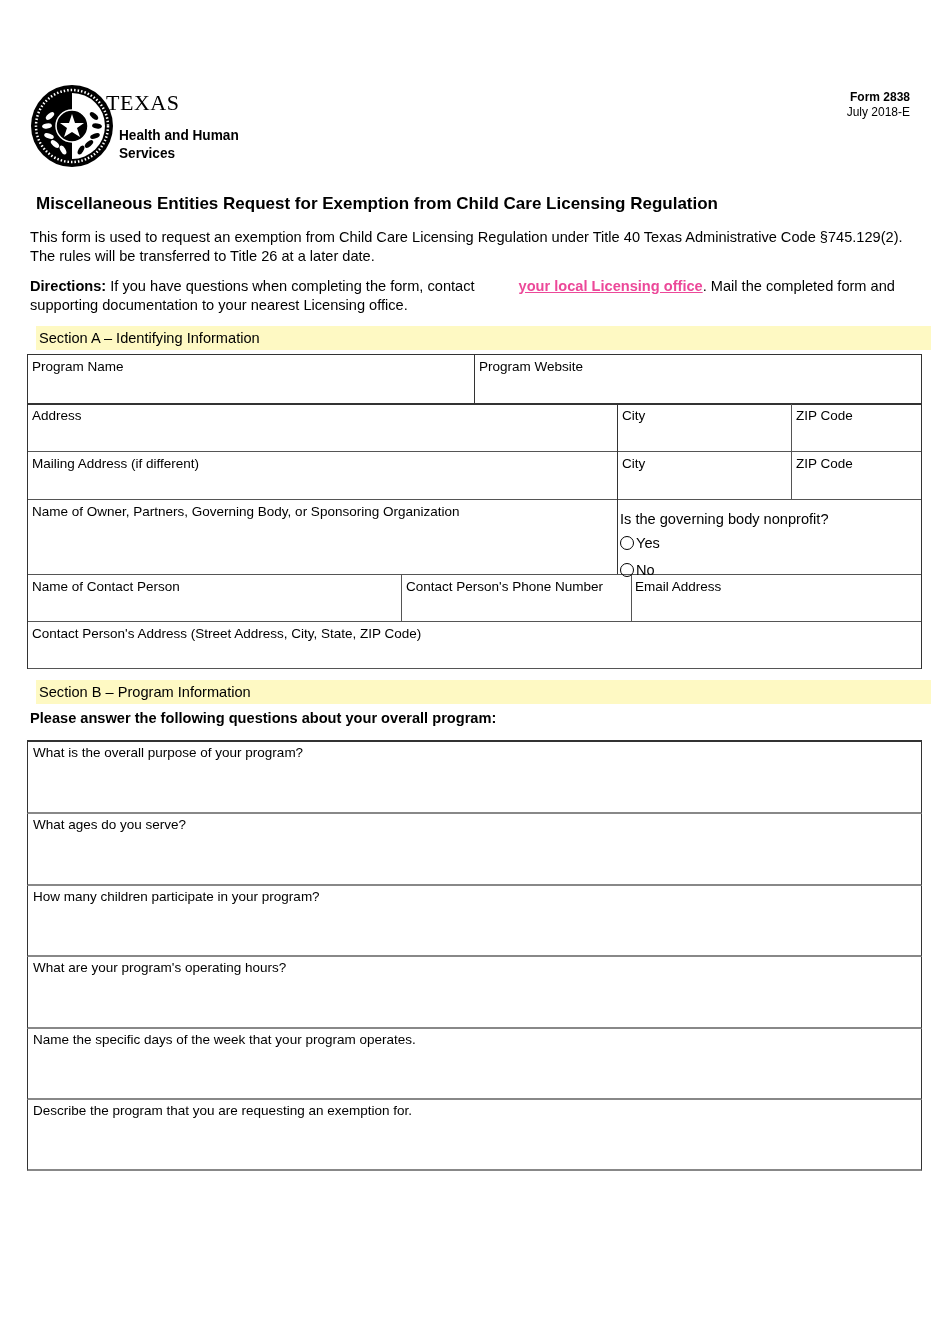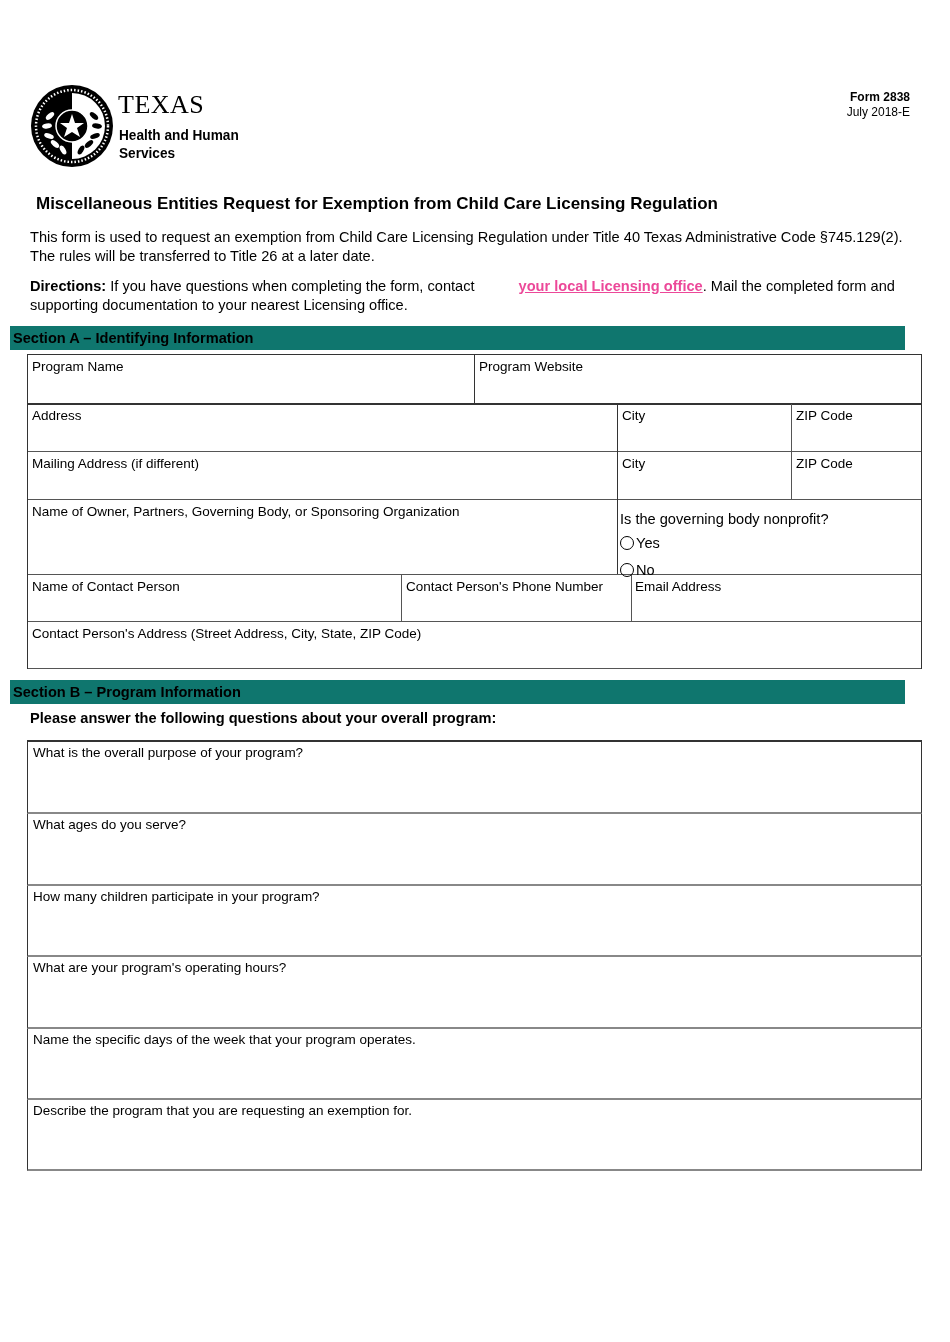--- a/index.html
+++ b/index.html
@@ -2,30 +2,30 @@
 <html><head>
   <meta charset="utf-8">
   <style>
     html, body { margin: 0; padding: 0; background: #ffffff; }
     body {
       width: 950px; height: 1342px; position: relative; overflow: hidden;
       font-family: "Liberation Sans", sans-serif; color: #000;
     }
     .logo { position: absolute; left: 30px; top: 84px; width: 220px; height: 86px; }
     .seal { position: absolute; left: 0; top: 0; width: 84px; height: 84px; }
-    .logo-texas { position: absolute; left: 88px; top: 8px; font-family: "Liberation Serif", serif; font-size: 26px; letter-spacing: 0.5px; line-height: 1; }
+    .logo-texas { position: absolute; left: 76px; top: 8px; font-family: "Liberation Serif", serif; font-size: 22px; letter-spacing: 0.5px; line-height: 1; }
     .logo-sub { position: absolute; left: 89px; top: 42px; font-family: "Liberation Sans", sans-serif; font-weight: bold; font-size: 15.5px; line-height: 18px; transform: scaleX(0.88); transform-origin: left top; white-space: nowrap; }
     .form-id { position: absolute; right: 40px; top: 90px; text-align: right; font-size: 12px; line-height: 15px; margin-left: 16px; }
     .form-id .num { font-weight: bold; }
     .title { position: absolute; left: 0; width: 754px; top: 194px; text-align: center; font-size: 17px; font-weight: bold; }
     .para { position: absolute; left: 30px; width: 890px; font-size: 14.6px; line-height: 19px; }
     .p1 { top: 228px; }
     .p2 { top: 277px; }
     .link { font-weight: bold; text-decoration: underline; color: #ec4899; cursor: pointer; margin-left: 40px; }
-    .section-bar { position: absolute; left: 10px; width: 895px; height: 24px; background: #0f766e; font-weight: bold; font-size: 14.6px; line-height: 24px; padding-left: 3px; box-sizing: border-box; }
+    .section-bar { position: absolute; left: 36px; width: 895px; height: 24px; background: #fef9c3; font-weight: normal; font-size: 14.6px; line-height: 24px; padding-left: 3px; box-sizing: border-box; }
     .secA { top: 326px; }
     .secB { top: 680px; }
     .cell { position: absolute; box-sizing: border-box; font-size: 13.5px; padding: 4px 5px; line-height: 16px; }
     .grid-line { position: absolute; background: #333; }
     .lbl { display: block; }
     .radio-row { display: flex; align-items: center; font-size: 14.6px; height: 27px; }
     .radio { width: 14px; height: 14px; border: 1.3px solid #000; border-radius: 50%; box-sizing: border-box; margin-right: 2px; cursor: pointer; }
     .question-lead { position: absolute; left: 30px; top: 710px; font-size: 14.6px; font-weight: bold; }
     .qbox { position: absolute; left: 27px; width: 895px; box-sizing: border-box; border-left: 1px solid #333; border-right: 1px solid #333; border-bottom: 2px solid #888; font-size: 13.5px; padding: 3px 5px; }
     .qtop { position: absolute; left: 27px; top: 740px; width: 895px; height: 2px; background: #333; }

